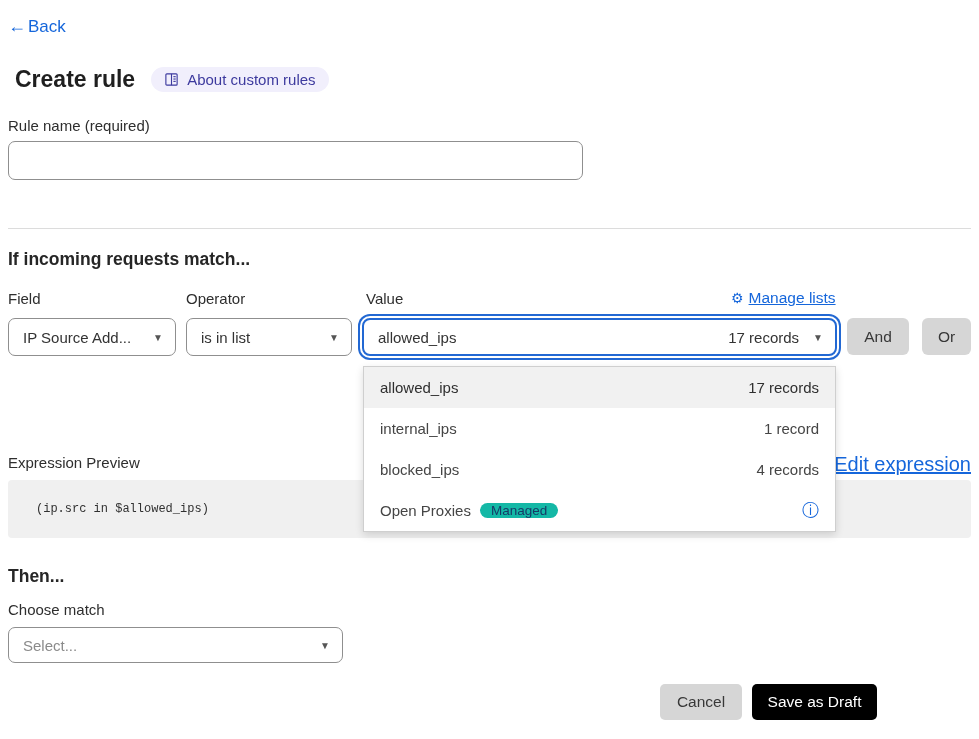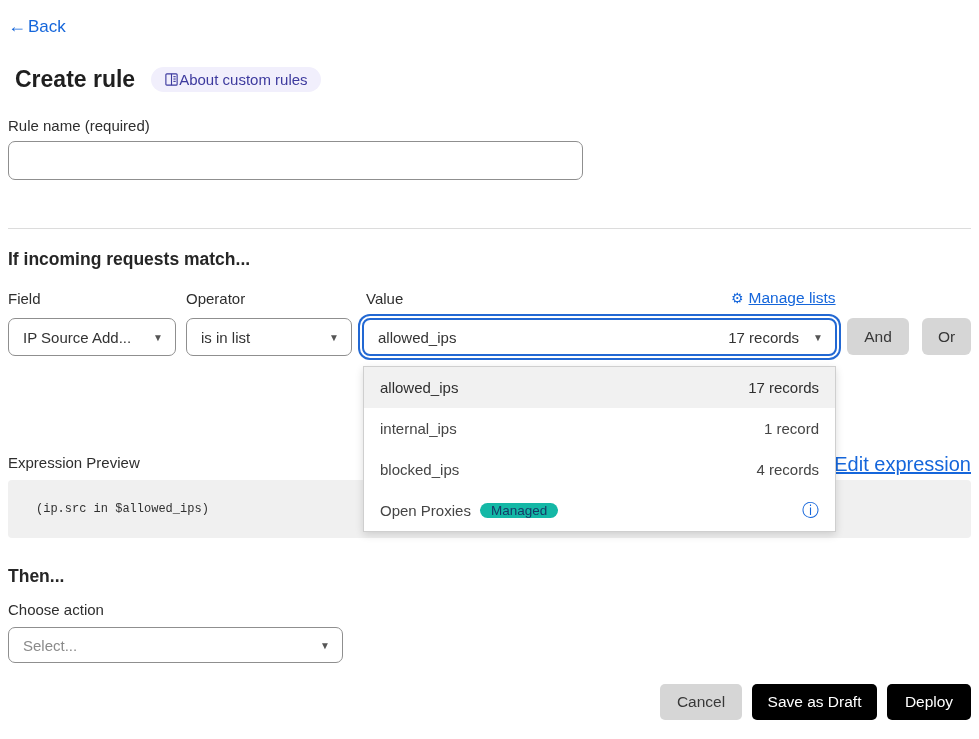--- a/index.html
+++ b/index.html
@@ -13,21 +13,21 @@
     position:absolute; left:8px; top:16px; display:flex; align-items:center; gap:2px;
     color:#1566db; font-size:17px; cursor:pointer; text-decoration:none;
   }
   .back-link .arrow { font-size:18px; }
   .back-link .back-text { }
 
   
   .title-row { position:absolute; left:8px; top:66px; display:flex; align-items:center; gap:16px; }
   .page-title { font-size:23px; font-weight:bold; color:#1f1f1f;margin-left:7px; }
   .about-badge {
-    display:flex; align-items:center; gap:0; background:#f1effc; border-radius:14px;
+    display:flex; align-items:center; gap:8px; background:#f1effc; border-radius:14px;
     padding:4px 13px; color:#3d3a9e; font-size:15px; cursor:pointer;
   }
   .about-badge svg { display:block; }
 
   
   .field-label { position:absolute; font-size:15px; color:#2e2e2e; }
   .rule-name-label { left:8px; top:117px; }
   .rule-name-input {
     position:absolute; left:8px; top:141px; width:575px; height:39px;
     border:1px solid #8f8f8f; border-radius:7px; background:#fff; font-size:15px;
@@ -200,23 +200,22 @@
     </div>
   </div>
 
   <div class="field-label expr-label">Expression Preview</div>
   <a class="edit-expression">Edit expression</a>
   <div class="expr-box">
     <span class="expr-code">(ip.src in $allowed_ips)</span>
   </div>
 
   <div class="section-heading then-heading">Then...</div>
-  <div class="field-label action-label">Choose action</div>
+  <div class="field-label action-label">Choose match</div>
   <div class="select-box action-select">
     <span>Select...</span>
     <span class="chev">▼</span>
   </div>
 
   <button class="footer-btn cancel-btn">Cancel</button>
   <button class="footer-btn blue-btn save-draft-btn">Save as Draft</button>
-  <button class="footer-btn blue-btn deploy-btn">Deploy</button>
 
 </div>
 
 </body></html>

